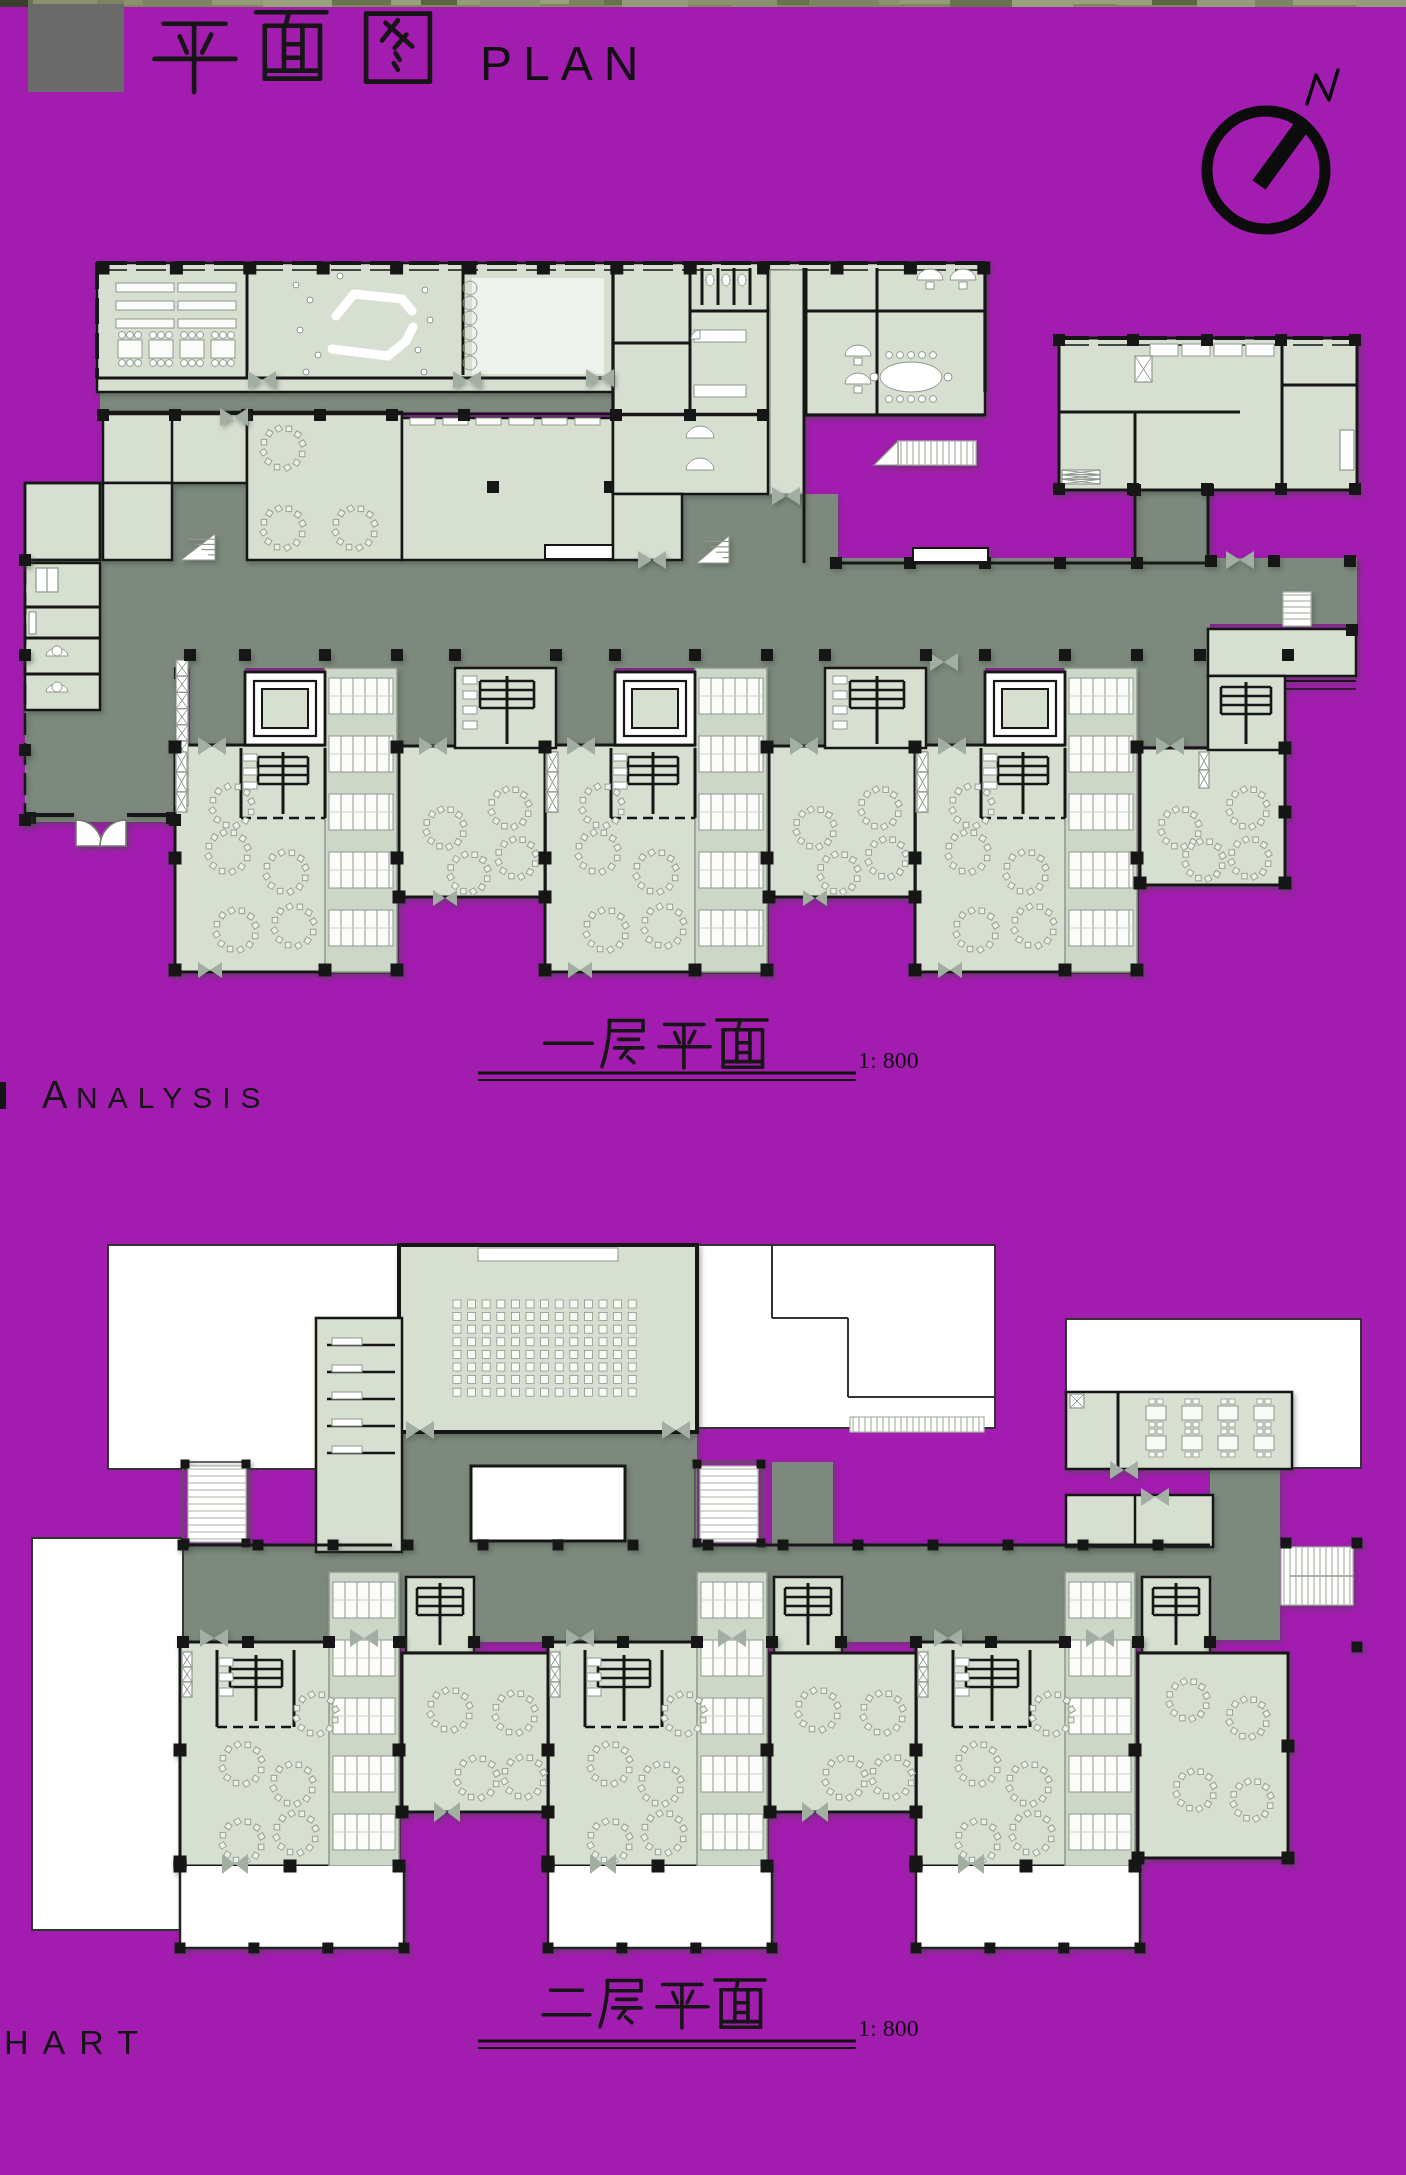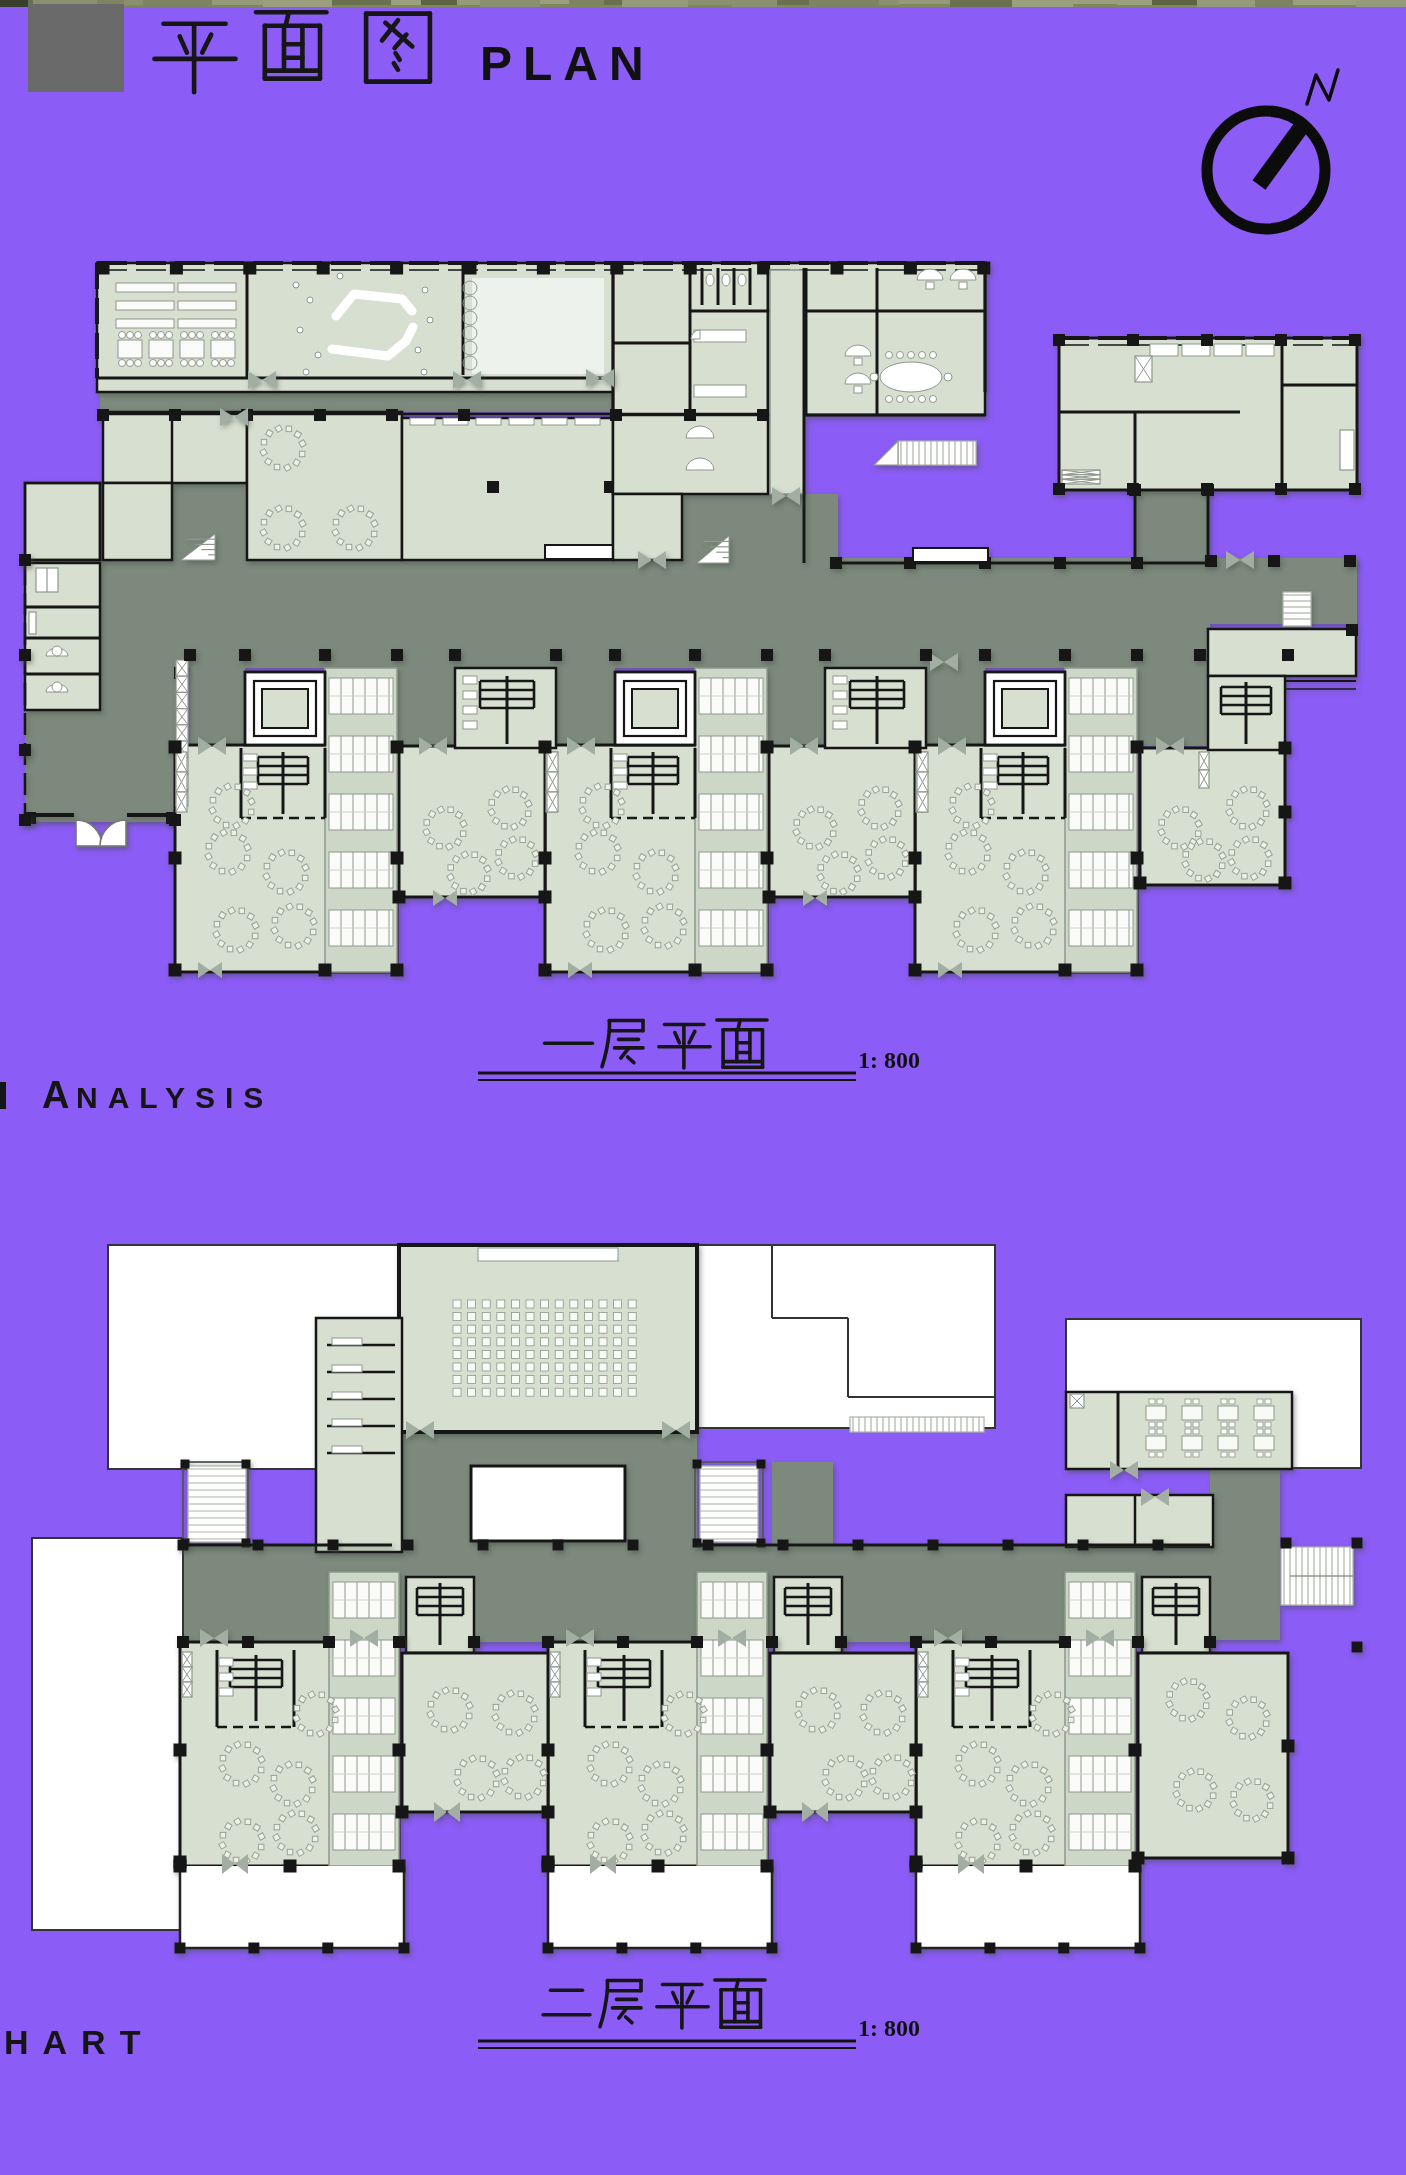--- a/index.html
+++ b/index.html
@@ -1,15 +1,15 @@
 <!DOCTYPE html>
 <html><head><meta charset="utf-8">
 <style>
 html,body{margin:0;padding:0;background:#fff;}
-#page{position:relative;width:1406px;height:2175px;background:#8b5cf6;overflow:hidden;font-family:"Liberation Sans",sans-serif;font-weight:bold;}
+#page{position:relative;width:1406px;height:2175px;background:#a21caf;overflow:hidden;font-family:"Liberation Sans",sans-serif;}
 </style></head>
 <body>
 <div id="page">
 <svg width="1406" height="2175" viewBox="0 0 1406 2175">
 <defs>
 <filter id="sh" x="-5%" y="-5%" width="112%" height="112%">
 <feDropShadow dx="2" dy="3" stdDeviation="2.5" flood-color="#40483f" flood-opacity="0.45"></feDropShadow>
 </filter>
 </defs>
 <g>

